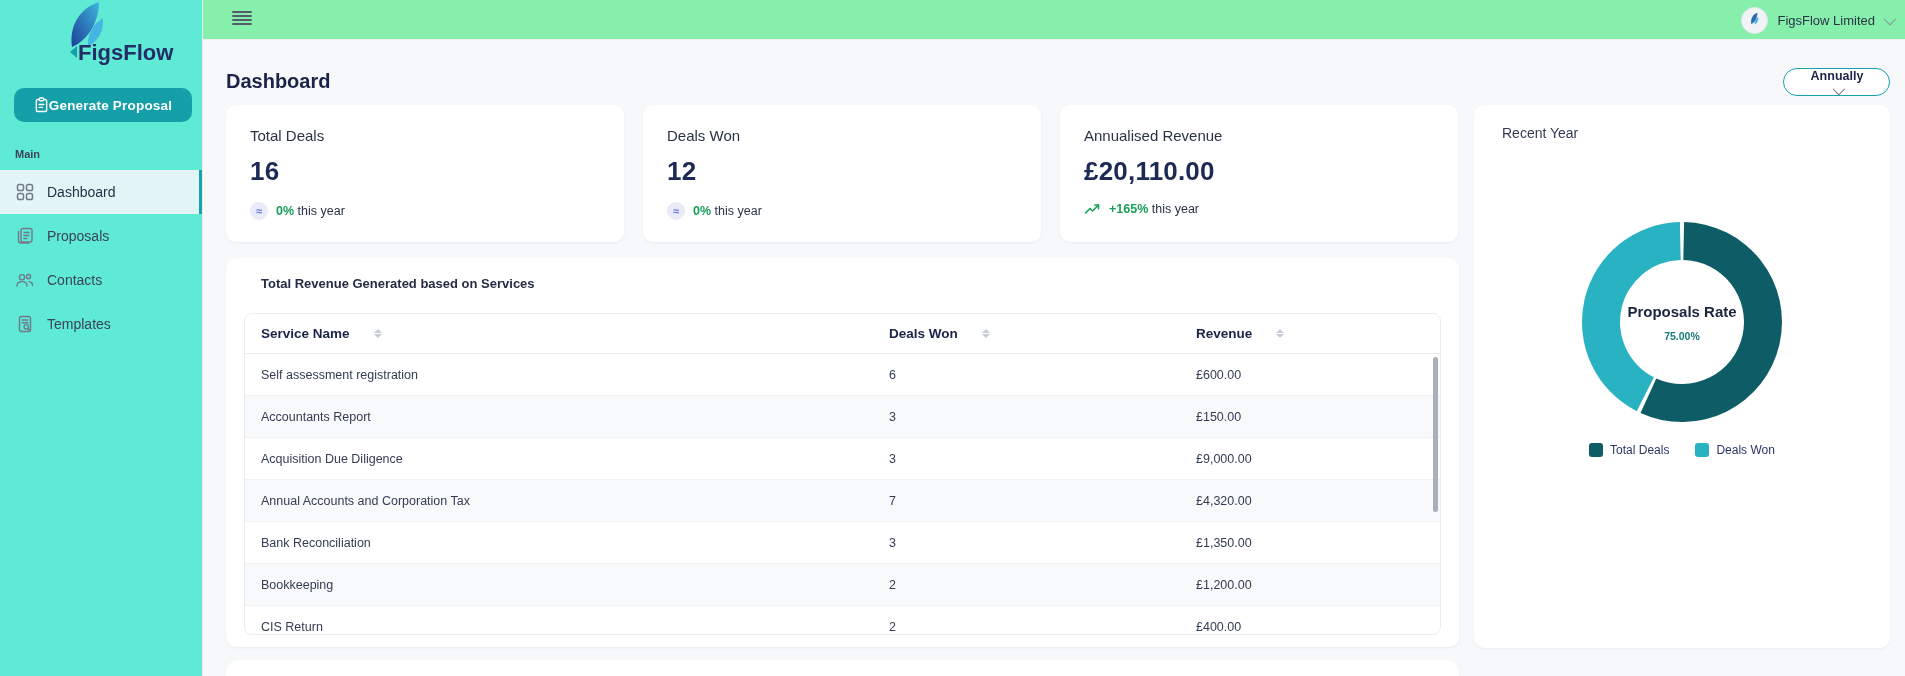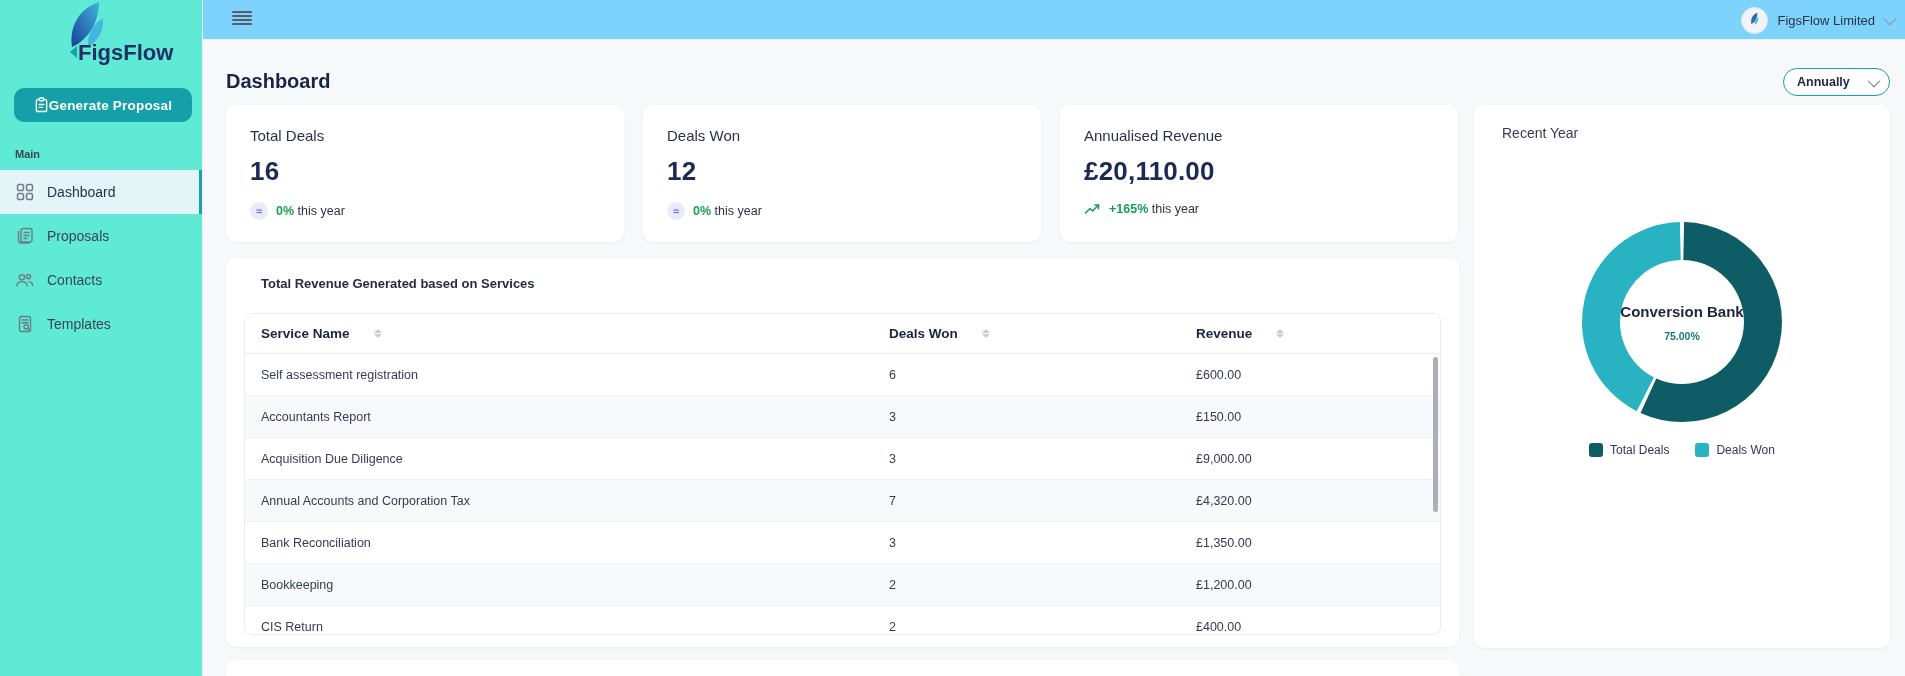--- a/index.html
+++ b/index.html
@@ -22,33 +22,33 @@
   .side-section-label { position:absolute; left:15px; top:148px; font-size:11px; font-weight:700; color:#3d4659; }
   .side-nav { position:absolute; left:0; top:170px; width:100%; }
   .nav-item {
     position:relative; height:44px; display:flex; align-items:center; gap:13px;
     padding-left:15px; cursor:pointer; font-size:14px; color:#3c4457;
   }
   .nav-item .nicon { width:19px; height:19px; display:inline-flex; align-items:center; justify-content:center; }
   .nav-item.active { background:#e4f5f7; color:#273049; }
   .nav-item.active::after { content:""; position:absolute; right:0; top:0; width:3px; height:100%; background:#14a3b0; }
   
-  .topbar { position:absolute; left:203px; top:0; width:1702px; height:40px; background:#7dd3fc; border-bottom:1px solid #f0f0f2; z-index:4; }
+  .topbar { position:absolute; left:203px; top:0; width:1702px; height:40px; background:#86efac; border-bottom:1px solid #f0f0f2; z-index:4; }
   .hamburger { position:absolute; left:29px; top:9px; width:20px; height:18px; display:flex; flex-direction:column; justify-content:space-between; cursor:pointer; background:none; border:none; padding:2px 0; }
   .hamburger span { display:block; height:2px; background:#565e6c; border-radius:1px; }
   .account { position:absolute; right:12px; top:3px; height:34px; display:flex; align-items:center; gap:9px; cursor:pointer; }
   .avatar { width:27px; height:27px; border-radius:50%; background:#f1f3f6; border:1px solid #e5e8ec; display:flex; align-items:center; justify-content:center; }
   .account-name { font-size:13px; color:#2b3346; }
   .chev { width:9px; height:9px; border-right:1.6px solid #8a93a1; border-bottom:1.6px solid #8a93a1; transform:rotate(45deg) translateY(-2px); }
   
   .page-title { position:absolute; left:226px; top:70px; font-size:20px; font-weight:700; color:#1b2448; }
   .period-pill {
     position:absolute; left:1783px; top:68px; width:107px; height:28px;
     background:#fff; border:1.5px solid #14a3b0; border-radius:16px;
-    display:flex; align-items:center; justify-content:space-between; padding:0 12px 0 13px; cursor:pointer;
+    display:flex; align-items:center; justify-content:space-between; padding:0 12px 0 13px; cursor:pointer;flex-direction:column;
   }
   .period-pill .plabel { font-size:12.5px; font-weight:600; color:#1b2448; }
   .period-pill .chev { border-color:#6b7484; }
   
   .stat-card { position:absolute; top:105px; width:398px; height:137px; background:#fff; border-radius:10px; box-shadow:0 1px 3px rgba(16,24,40,.05); padding:22px 24px 0 24px; }
   .stat-title { font-size:15px; color:#2b3246; font-weight:500; }
   .stat-value { margin-top:12px; font-size:26px; font-weight:700; color:#1d2a55; letter-spacing:.2px; }
   .stat-badge { margin-top:15px; display:flex; align-items:center; gap:8px; font-size:12.5px; color:#2b3246; }
   .approx-chip { width:18px; height:18px; border-radius:50%; background:#e9ebf9; color:#6574d8; font-size:11px; font-weight:700; display:inline-flex; align-items:center; justify-content:center; }
   .delta { font-weight:600; color:#18a05b; }
@@ -283,21 +283,21 @@
 </section>
 
 <section class="donut-card">
   <div class="donut-title">Recent Year</div>
   <div class="donut-box">
     <svg id="donut-svg" width="204" height="204" viewBox="0 0 204 204">
         <path d="M104.09 2.02 A100 100 0 1 1 60.51 192.99 L76.27 158.41 A62 62 0 1 0 103.30 40.01 Z" fill="#0d5c66"></path>
         <path d="M56.73 191.17 A100 100 0 0 1 99.91 2.02 L100.70 40.01 A62 62 0 0 0 73.94 157.28 Z" fill="#29b2c2"></path>
       </svg>
     <div class="donut-center">
-      <span class="clabel">Conversion Bank</span>
+      <span class="clabel">Proposals Rate</span>
       <span class="cvalue">75.00%</span>
     </div>
   </div>
   <div class="legend">
       <div class="legend-item">
         <span class="legend-swatch" style="background:#0d5c66"></span>
         <span>Total Deals</span>
       </div>
       <div class="legend-item">
         <span class="legend-swatch" style="background:#29b2c2"></span>

